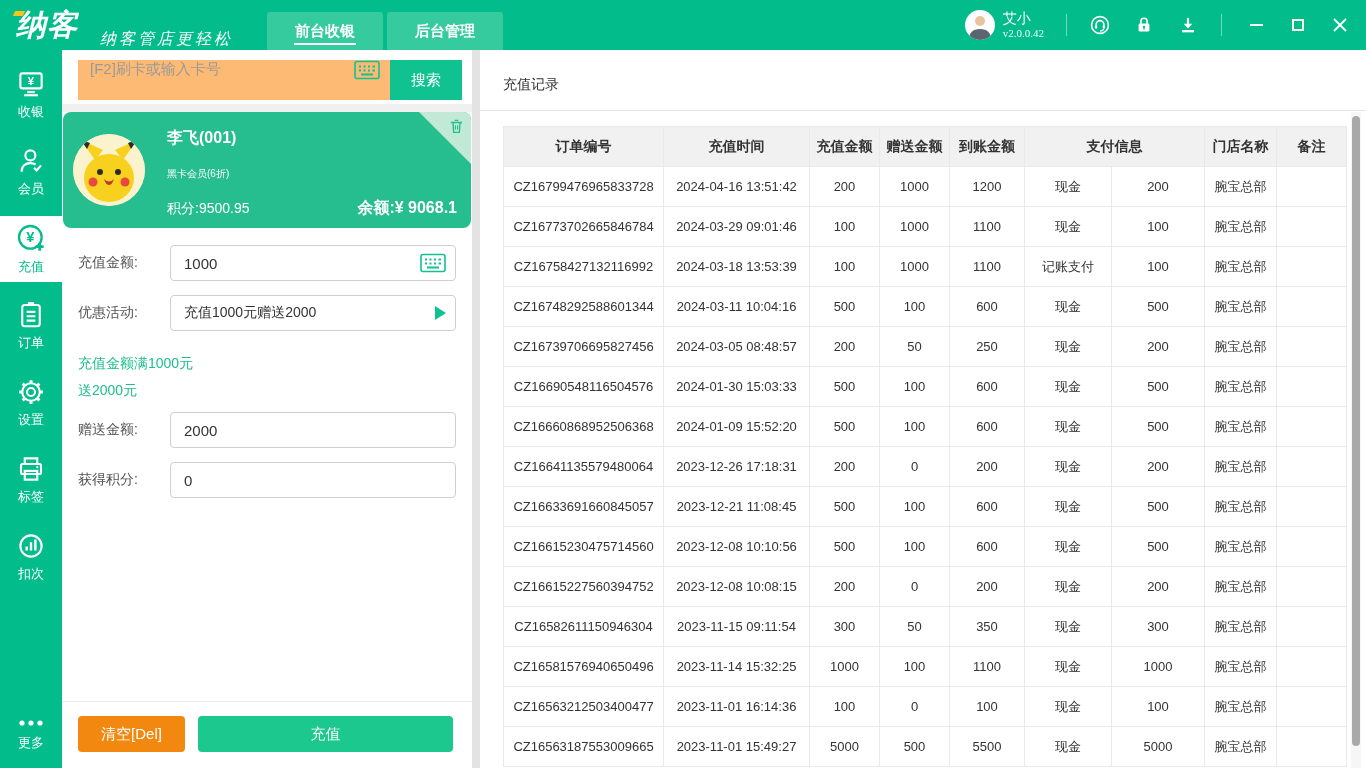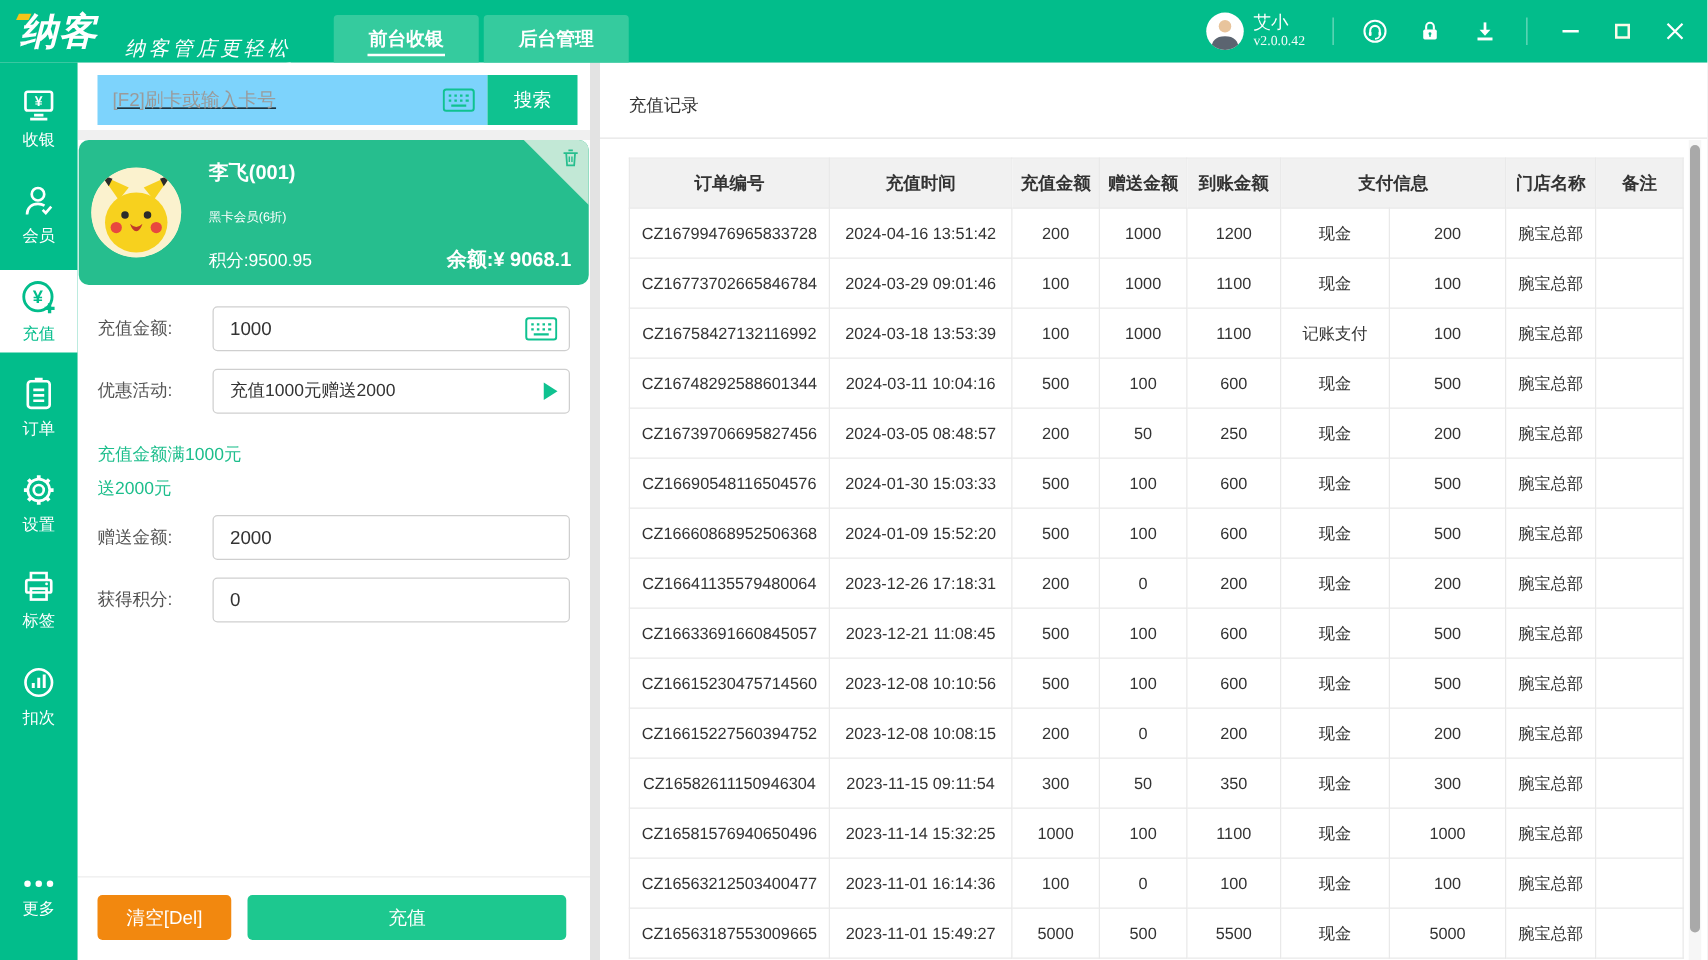--- a/index.html
+++ b/index.html
@@ -31,26 +31,26 @@
   .win-btn { width:16px; height:16px; display:flex; align-items:center; justify-content:center; cursor:pointer; }
   .min-bar { width:13px; height:2px; background:#fff; }
   .max-box { width:12px; height:12px; border:2px solid #FBFBE8; }
 
   
   .sidebar { position:absolute; left:0; top:50px; width:62px; height:718px; background:#02BD8B; z-index:4; }
   .side-item { width:62px; height:66px; margin-bottom:11px; display:flex; flex-direction:column; align-items:center; justify-content:center; color:#fff; cursor:pointer; }
   .side-item:first-child { margin-top:12px; }
   .side-item .lbl { font-size:13px; margin-top:4px; }
   .side-item.active { background:#fff; color:#02BD8B; }
-  .side-item.more { position:absolute; bottom:22px; margin:0; height:56px; }
+  .side-item.more { position:absolute; bottom:6px; margin:0; height:56px; }
 
   
   .mid-panel { position:absolute; left:62px; top:50px; width:410px; height:718px; background:#fff; }
   .search-row { position:absolute; left:16px; top:10px; width:384px; height:40px; display:flex; }
-  .search-box { flex:1; height:40px; background:#7dd3fc; display:flex; align-items:center; padding:0 10px 0 12px;text-decoration:underline; }
+  .search-box { flex:1; height:40px; background:#fdba74; display:flex; align-items:flex-start; padding:0 10px 0 12px; }
   .search-box input { flex:1; border:none; outline:none; background:transparent; font-size:15px; color:#333; font-family:inherit; }
   .search-box input::placeholder { color:#9A9A9A; }
   .search-btn { width:72px; height:40px; background:#0FC290; color:#fff; font-size:15px; border:none; cursor:pointer; font-family:inherit; }
   .mid-band { position:absolute; left:0; top:54px; width:410px; height:8px; background:#F0F0F0; }
   .member-card { position:absolute; left:1px; top:62px; width:408px; height:116px; background:#26BE8E; border-radius:8px; color:#fff; overflow:hidden; }
   .card-corner { position:absolute; right:0; top:0; width:0; height:0; border-top:52px solid #C2E8D6; border-left:52px solid transparent; }
   .card-trash { position:absolute; right:6px; top:5px; cursor:pointer; }
   .member-avatar { position:absolute; left:10px; top:22px; width:72px; height:72px; border-radius:50%; overflow:hidden; background:#FBF2CE; }
   .member-name { position:absolute; left:104px; top:16px; font-size:16px; font-weight:bold; }
   .member-level { position:absolute; left:104px; top:55px; font-size:10px; }

